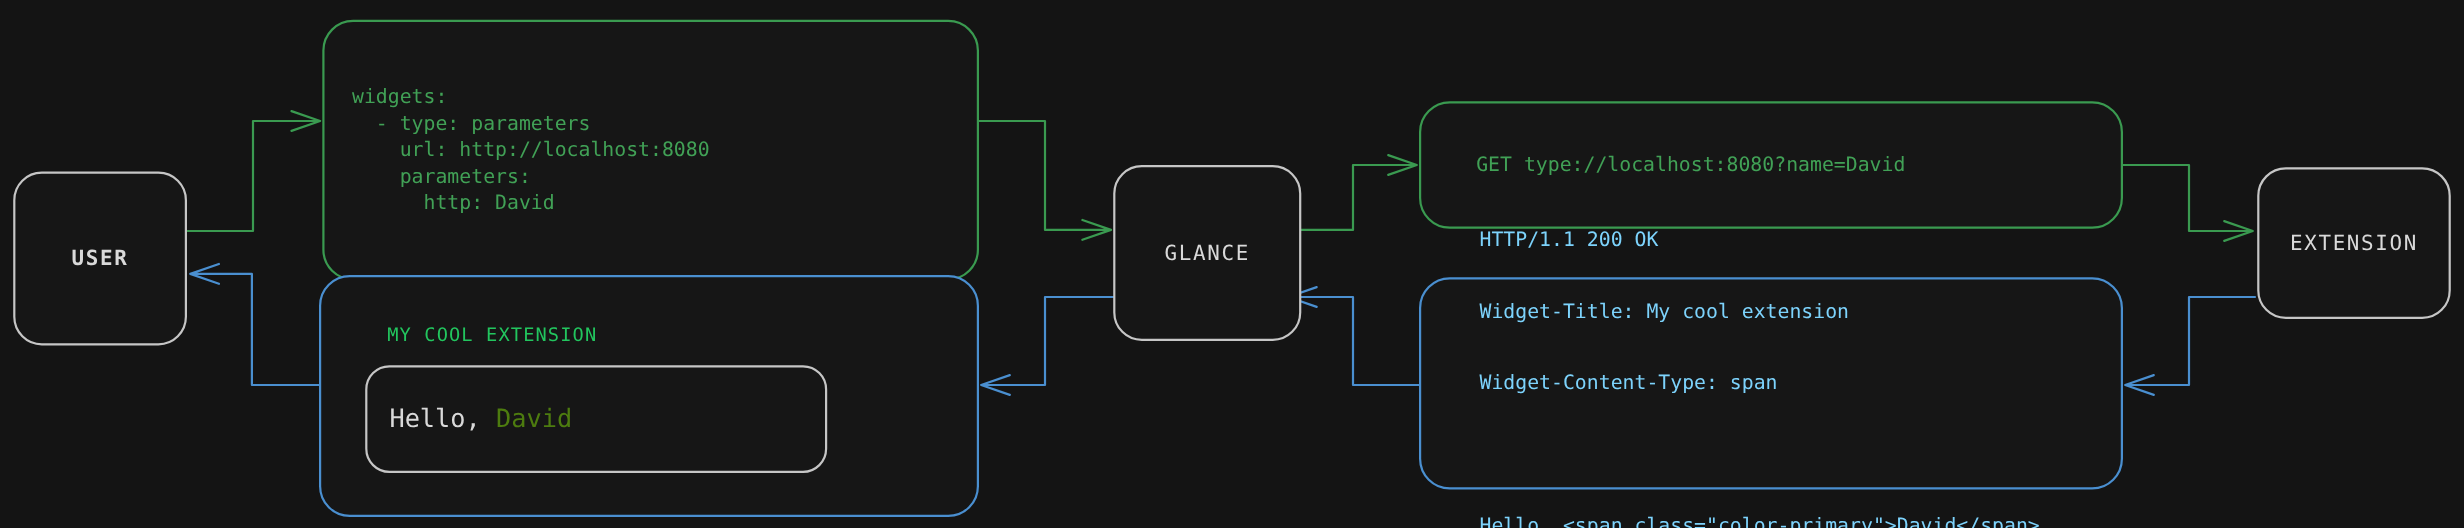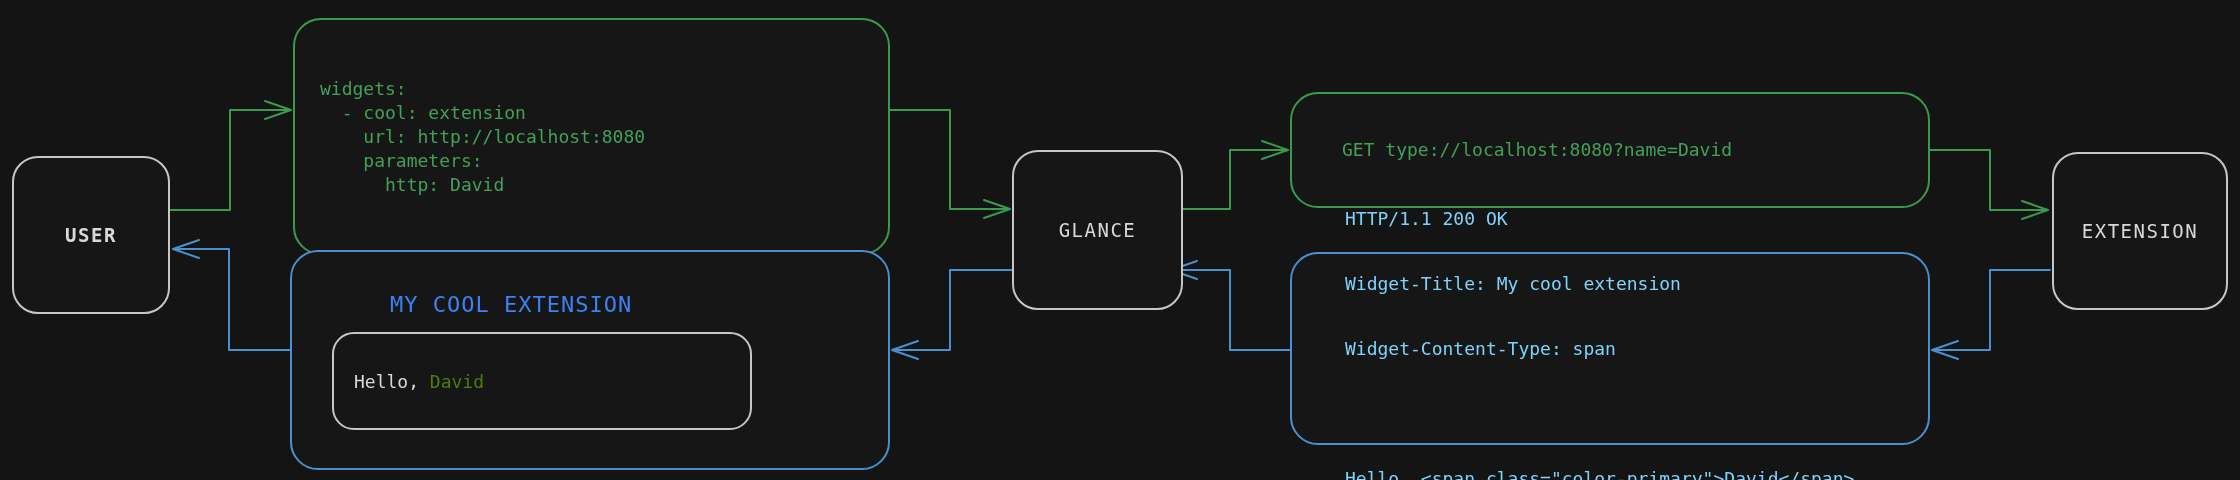--- a/index.html
+++ b/index.html
@@ -11,47 +11,47 @@
   }
   .arrows { position:absolute; left:0; top:0; width:2240px; height:480px; }
 
   .node {
     position:absolute; border:2px solid #c6c6c6; border-radius:26px;
     display:flex; align-items:center; justify-content:center;
     color:#d9d9d9; font-size:19px; letter-spacing:1.5px; background:#161616;
   }
   #user      { left:12px;   top:156px; width:158px; height:158px;font-weight:bold; }
   #glance    { left:1012px; top:150px; width:171px; height:160px; }
-  #extension { left:2052px; top:152px; width:176px; height:158px;justify-content:center; }
+  #extension { left:2052px; top:152px; width:176px; height:138px;justify-content:center; }
 
   .codebox {
     position:absolute; border-radius:28px;
     display:flex; flex-direction:column; justify-content:center;
     background:#161616;
   }
   .code-line { font-size:18px; line-height:24px; min-height:24px; white-space:pre; }
   .green { border:2px solid #3a9a50; color:#41a156; }
   .blue  { border:2px solid #4a8fd0; color:#7dd3fc;gap:41px; }
 
   #config   { left:293px;  top:18px;  width:597px; height:237px; padding-left:25px; }
   #request  { left:1290px; top:92px;  width:640px; height:116px; padding-left:50px; }
   #response { left:1290px; top:252px; width:640px; height:193px; padding-left:53px; }
 
   #widget {
     position:absolute; left:290px; top:250px; width:600px; height:220px;
     border:2px solid #4a8fd0; border-radius:28px; background:#161616;
   }
   .widget-title {
-    position:absolute; left:60px; top:41px; font-size:22px; line-height:24px;
-    letter-spacing:1px; color:#3b82f6; white-space:pre;margin-left:38px;
+    position:absolute; left:60px; top:41px; font-size:17px; line-height:24px;
+    letter-spacing:1px; color:#22c55e; white-space:pre;
   }
   .widget-inner {
     position:absolute; left:40px; top:80px; width:420px; height:98px;
     border:2px solid #c6c6c6; border-radius:22px;
-    display:flex; align-items:center; padding-left:20px; font-size:18px;
+    display:flex; align-items:center; padding-left:20px; font-size:23px;
   }
   .greet-prefix { color:#d9d9d9; white-space:pre; }
   .greet-name   { color:#4d7c0f; }
 </style>
 </head>
 <body>
 
 <div class="stage">
 
   <svg class="arrows" viewBox="0 0 2240 480" fill="none">
@@ -76,21 +76,21 @@
   </div>
   <div class="node" id="glance">
     <span>GLANCE</span>
   </div>
   <div class="node" id="extension">
     <span>EXTENSION</span>
   </div>
 
   <div class="codebox green" id="config">
     <div class="code-line">widgets:</div>
-    <div class="code-line">  - cool: extension</div>
+    <div class="code-line">  - type: parameters</div>
     <div class="code-line">    url: http://localhost:8080</div>
     <div class="code-line">    parameters:</div>
     <div class="code-line">      http: David</div>
   </div>
 
   <div class="codebox green" id="request">
     <div class="code-line">GET type://localhost:8080?name=David</div>
   </div>
 
   <div class="codebox blue" id="response">

